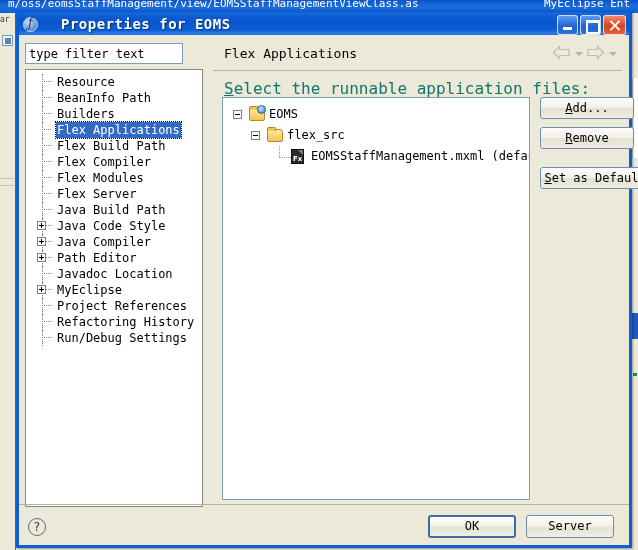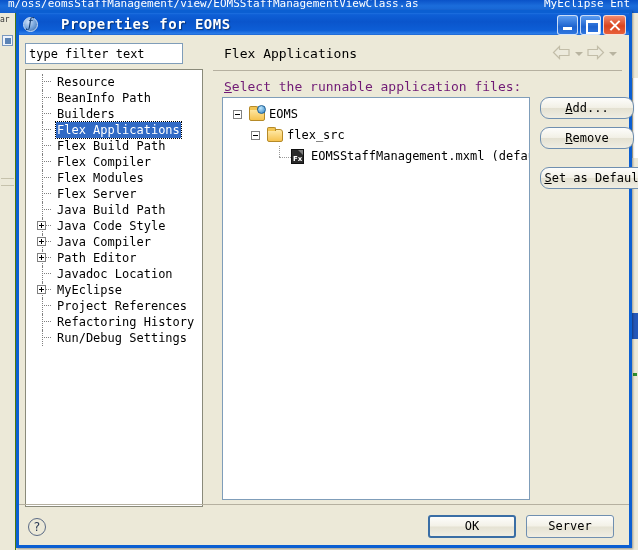--- a/index.html
+++ b/index.html
@@ -189,21 +189,21 @@
     content: ""; position: absolute; left: 1px; top: 4px;
     border-left: 4px solid transparent; border-right: 4px solid transparent;
     border-top: 4px solid #b8b4a0;
   }
   #hdr-rule {
     position: absolute; left: 3px; right: 1px; top: 29px; height: 1px;
     background: #b5b0a0;
   }
 
   #instr {
-    position: absolute; left: 14px; top: 38px; font-size: 13px; color: #701a75;
+    position: absolute; left: 14px; top: 38px; font-size: 16px; color: #0f766e;
     font-family: "DejaVu Sans Mono", monospace; white-space: nowrap;
   }
   .ulchar { text-decoration: underline; }
 
   #app-tree {
     position: absolute; left: 12px; top: 56px; width: 308px; bottom: 4px;
     background: #fff; border: 1px solid #7f9db9; overflow: hidden;
     padding: 6px 0 0 6px;
   }
   .arow { position: relative; height: 21px; line-height: 21px;
@@ -247,21 +247,21 @@
     font-family: "DejaVu Sans", sans-serif;
   }
   .arow .alabel { position: absolute; top: 0; }
   .dots-v { position: absolute; border-left: 1px dotted #9a9a9a; }
   .dots-h { position: absolute; border-top: 1px dotted #9a9a9a; }
 
   
   .sidebtn {
     position: absolute; left: 330px; width: 94px; height: 22px;
     background: linear-gradient(to bottom,#fdfdfb 0%,#f2f0e6 48%,#e4e1d2 52%,#efede2 100%);
-    border: 1px solid #6f8fb0; border-radius: 9px;
+    border: 1px solid #6f8fb0; border-radius: 3px;
     font-size: 12px; color: #000; text-align: center; line-height: 20px;
     font-family: "DejaVu Sans Mono", monospace;
   }
   #btn-setdefault { width: 110px; }
 
   
   #footer-rule {
     position: absolute; left: 0; right: 0; bottom: 40px; height: 1px;
     background: #b5b0a0;
   }

